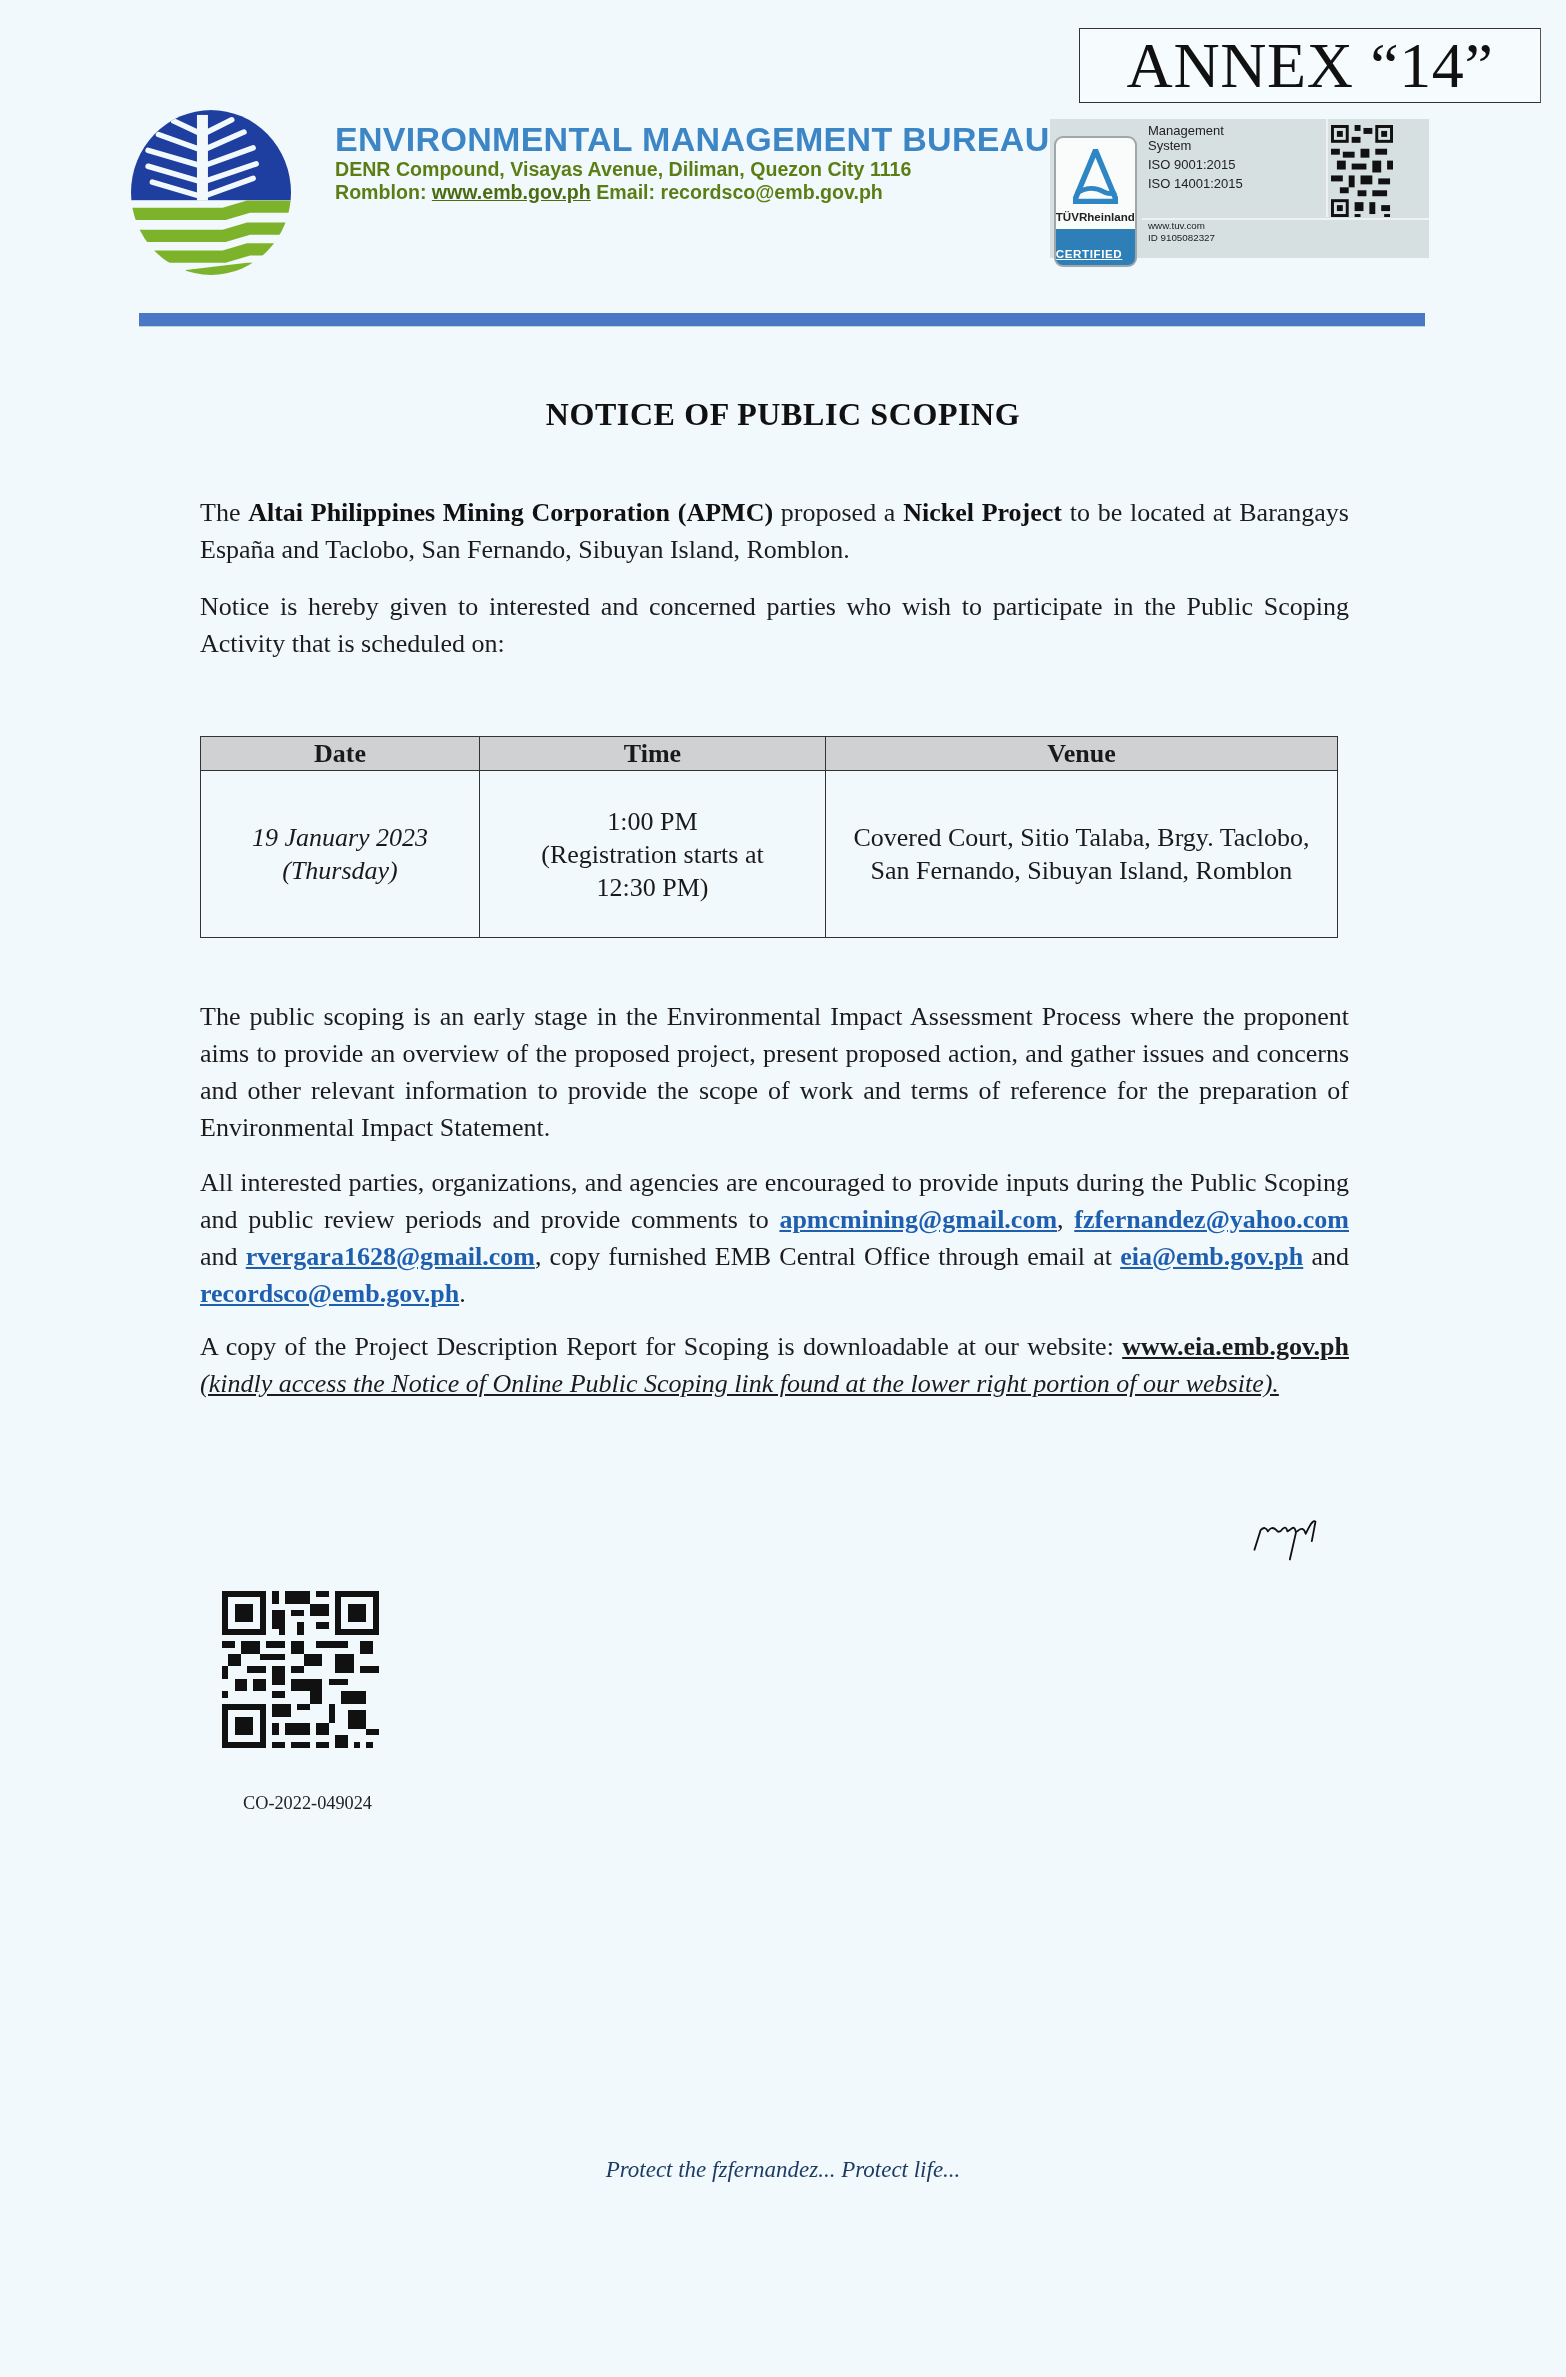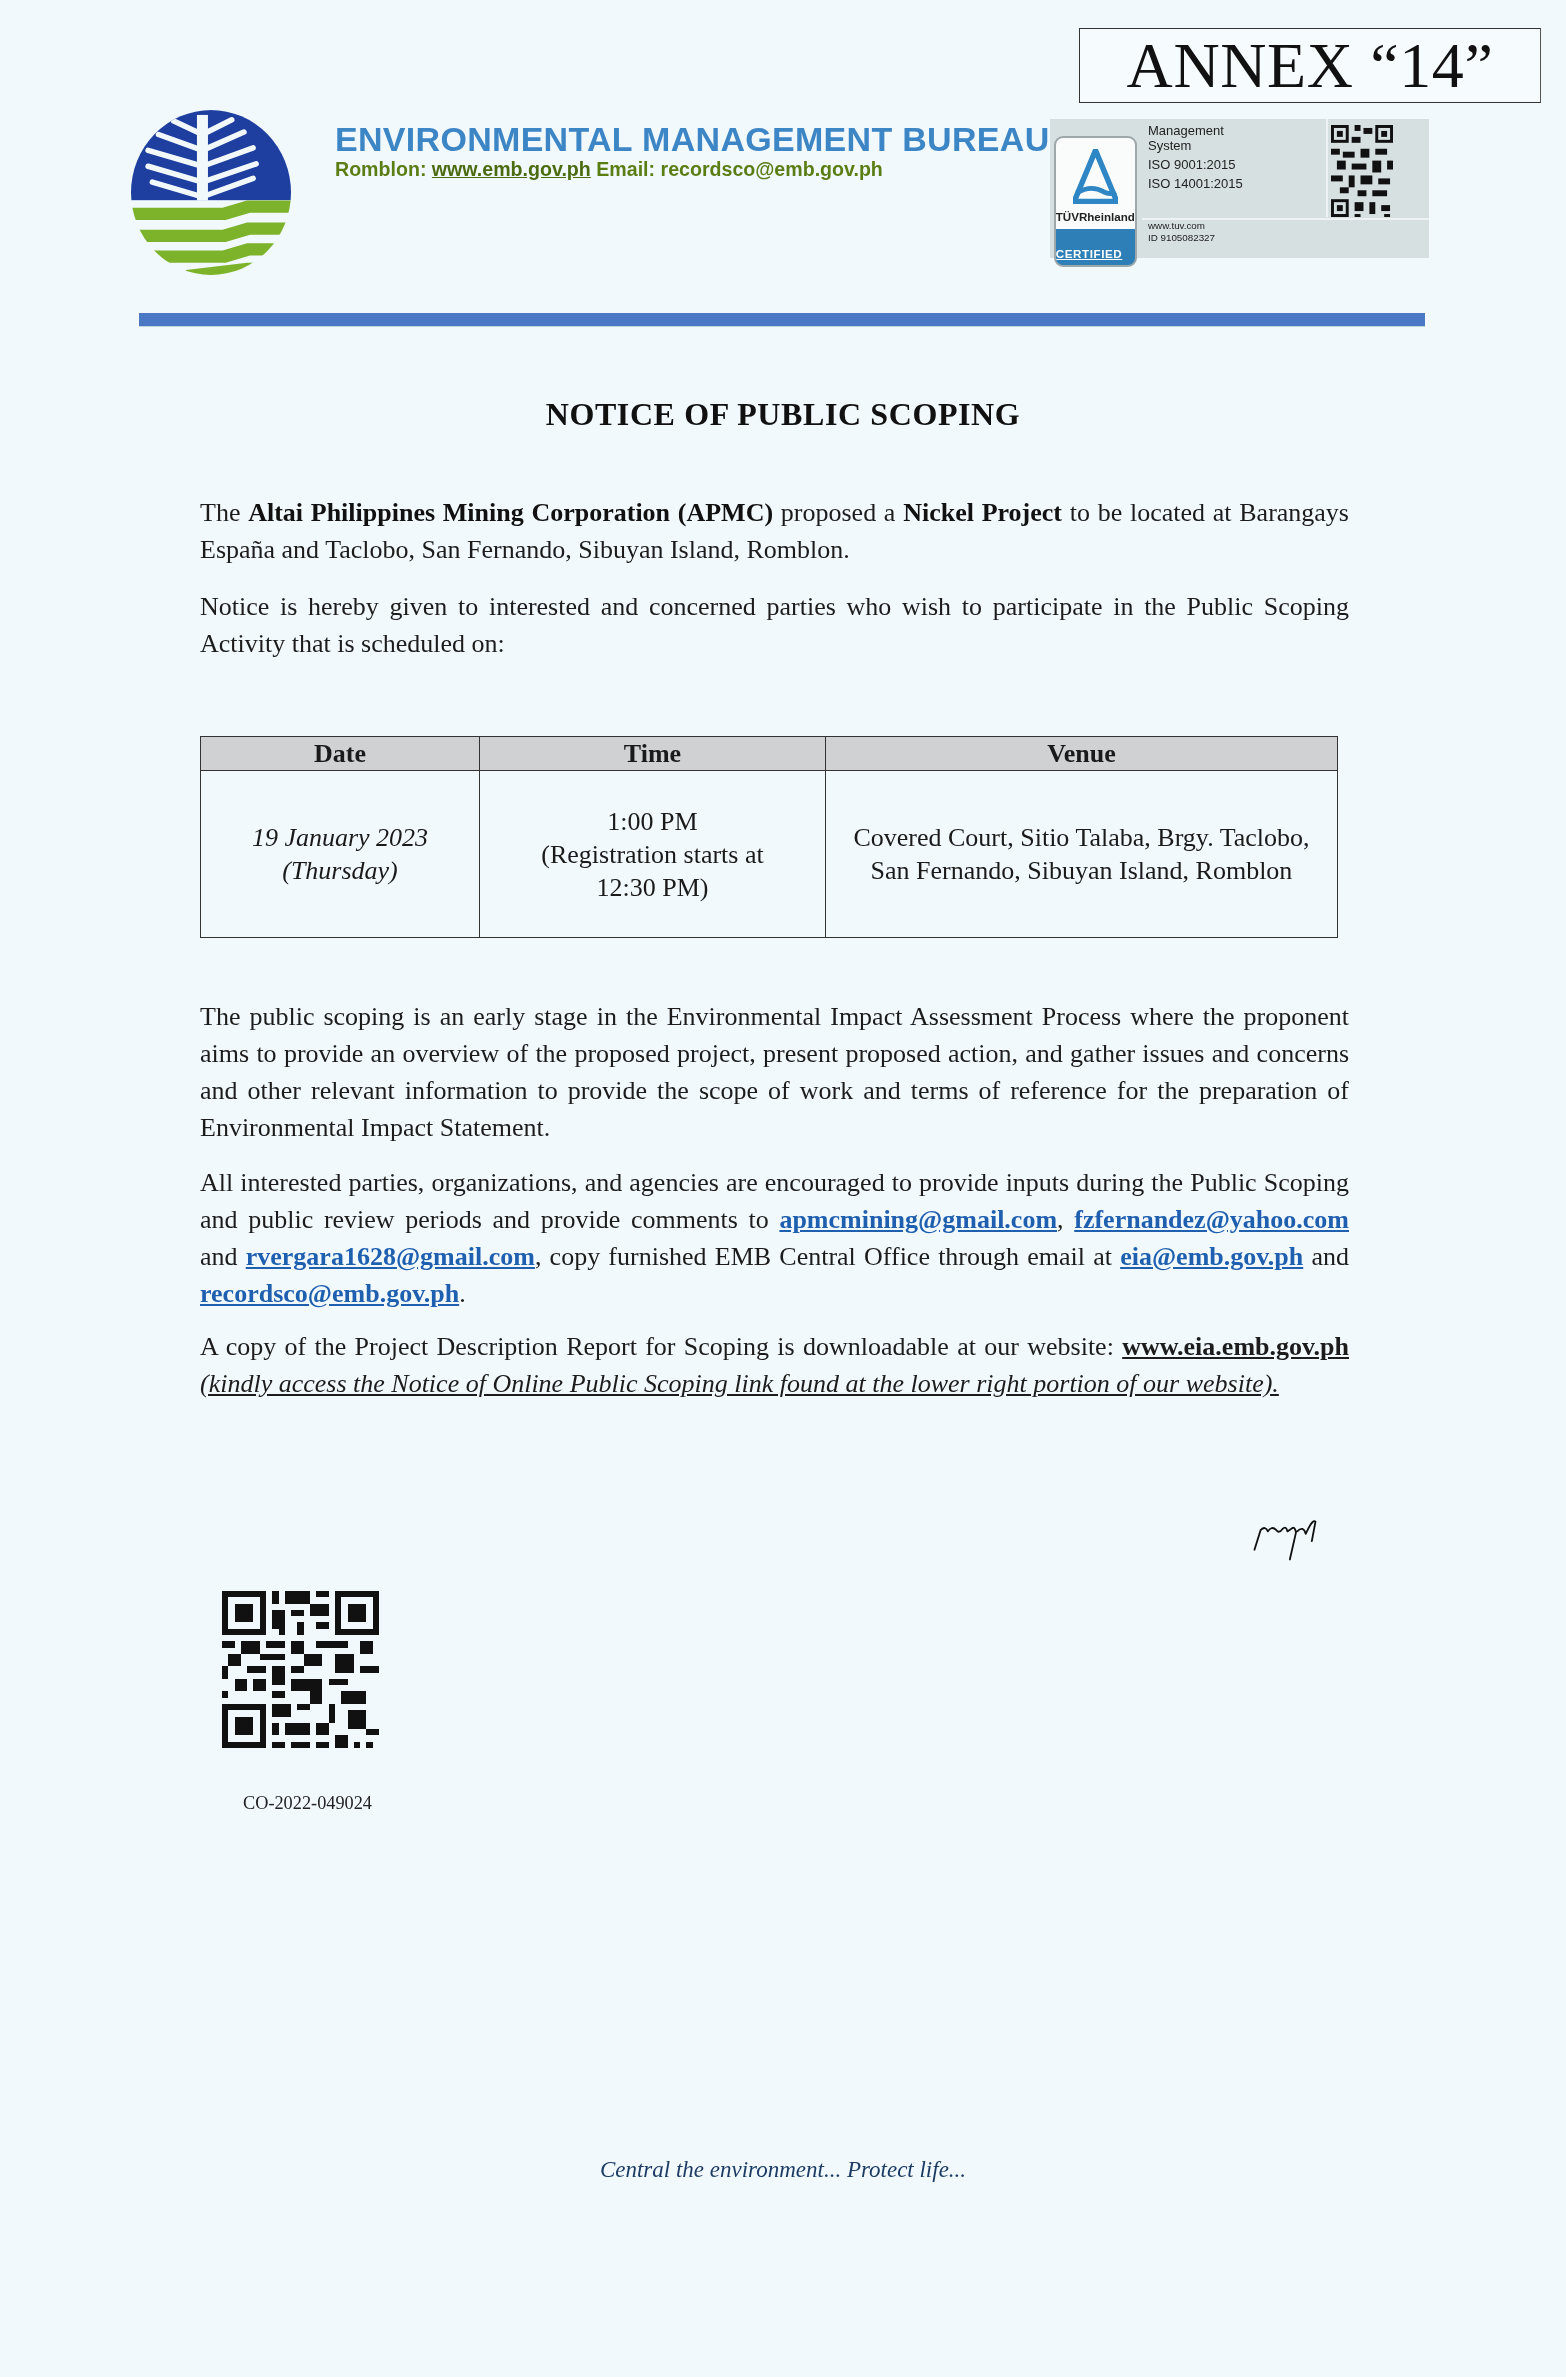--- a/index.html
+++ b/index.html
@@ -103,20 +103,21 @@
 
     <polygon points="0,160 150,160 190,148 262,148 262,168 195,168 155,180 0,180" fill="#7cb32a"></polygon>
     <polygon points="0,196 150,196 190,184 262,184 262,204 195,204 155,216 0,216" fill="#7cb32a"></polygon>
     <polygon points="30,230 150,230 190,218 262,218 262,238 195,238 155,250 30,250" fill="#7cb32a"></polygon>
     <polygon points="90,262 190,250 230,250 150,270 90,270" fill="#7cb32a"></polygon>
   </g>
 </svg>
 
 <div id="hdr-text" class="abs">
   <div id="hdr-bureau">ENVIRONMENTAL MANAGEMENT BUREAU</div>
+  <div class="hdr-line">DENR Compound, Visayas Avenue, Diliman, Quezon City 1116</div>
   <div class="hdr-line">
     <span>Romblon: </span><span class="hdr-link">www.emb.gov.ph</span><span> Email: </span><span>recordsco@emb.gov.ph</span>
   </div>
 </div>
 
 <div id="tuv" class="abs">
   <div id="tuv-logo" class="abs">
     <svg class="abs" style="left:17px;top:11px" width="45" height="55" viewBox="0 0 74 90">
       <polygon points="37,2 72,86 2,86" fill="none" stroke="#2f86c4" stroke-width="9"></polygon>
       <path d="M6,72 Q30,58 50,70 Q62,76 70,70" fill="none" stroke="#2f86c4" stroke-width="8"></path>
@@ -276,14 +277,14 @@
       <rect x="15" y="24" width="2" height="1"></rect>
     <rect x="18" y="23" width="2" height="2"></rect>
       <rect x="21" y="24" width="1" height="1"></rect>
       <rect x="23" y="22" width="2" height="1"></rect>
       <rect x="23" y="24" width="1" height="1"></rect>
   </g>
 </svg>
 
 <div id="doc-code" class="abs">CO-2022-049024</div>
 
-<div id="footer" class="abs">Central the environment... Protect life...</div>
+<div id="footer" class="abs">Protect the fzfernandez... Protect life...</div>
 
 
 </body></html>

